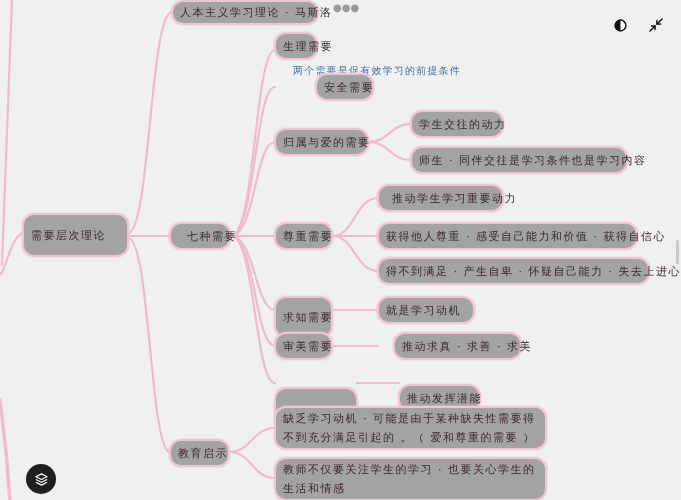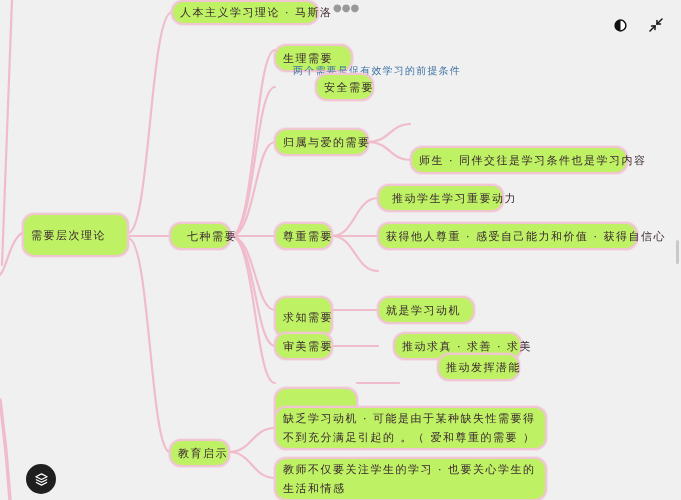--- a/index.html
+++ b/index.html
@@ -5,21 +5,21 @@
     html, body { margin:0; padding:0; }
     body {
       width:681px; height:500px; overflow:hidden; position:relative;
       background:#f0f0f0;
       font-family:"DejaVu Sans", "Liberation Sans", sans-serif;
     }
     #canvas { position:absolute; left:0; top:0; width:681px; height:500px; }
     svg.links { position:absolute; left:0; top:0; }
     .node {
       position:absolute; box-sizing:border-box;
-      background:#bef264;
+      background:#a3a3a3;
       border:2.5px solid #efc6d1;
       border-radius:12px;
       color:#3a2630;
       font-size:11px; letter-spacing:1.5px;
       padding:0 7px;
       display:flex; align-items:center;
       white-space:nowrap;
       box-shadow:0 0 0 1px rgba(239,198,209,0.35);
     }
     .node.multi { white-space:normal; line-height:19px; }
@@ -90,21 +90,21 @@
 
   <div class="node" style="left:171px; top:0px; width:148px; height:25px;">
     <span>人本主义学习理论 · 马斯洛</span>
   </div>
   <div class="dots">●●●</div>
 
   <div class="node" style="left:169px; top:222px; width:62px; height:28px;padding-left:16px;">
     <span>七种需要</span>
   </div>
 
-  <div class="node" style="left:274px; top:44px; width:79px; height:28px;">
+  <div class="node" style="left:274px; top:32px; width:44px; height:28px;">
     <span>生理需要</span>
   </div>
   <div class="note" style="left:293px; top:64px;">两个需要是促有效学习的前提条件</div>
   <div class="node" style="left:274px; top:73px; width:59px; height:28px;margin-left:41px;">
     <span>安全需要</span>
   </div>
   <div class="node" style="left:274px; top:128px; width:95px; height:28px;">
     <span>归属与爱的需要</span>
   </div>
   <div class="node" style="left:274px; top:222px; width:59px; height:28px;">
@@ -113,38 +113,44 @@
   <div class="node" style="left:274px; top:296px; width:59px; height:42px;">
     <span>求知需要</span>
   </div>
   <div class="node" style="left:274px; top:332px; width:59px; height:28px;">
     <span>审美需要</span>
   </div>
   <div class="node" style="left:274px; top:387px; width:84px; height:40px;align-items:flex-end;">
     <span>自我实现需要</span>
   </div>
 
+  <div class="node" style="left:410px; top:110px; width:94px; height:28px;">
+    <span>学生交往的动力</span>
+  </div>
   <div class="node" style="left:410px; top:146px; width:218px; height:28px;">
     <span>师生 · 同伴交往是学习条件也是学习内容</span>
   </div>
 
   <div class="node" style="left:377px; top:184px; width:127px; height:28px;padding-left:13px;">
     <span>推动学生学习重要动力</span>
   </div>
   <div class="node" style="left:377px; top:222px; width:261px; height:28px;">
     <span>获得他人尊重 · 感受自己能力和价值 · 获得自信心</span>
   </div>
+  <div class="node" style="left:377px; top:257px; width:273px; height:28px;">
+    <span>得不到满足 · 产生自卑 · 怀疑自己能力 · 失去上进心</span>
+  </div>
 
   <div class="node" style="left:377px; top:296px; width:98px; height:28px;">
     <span>就是学习动机</span>
   </div>
   <div class="node" style="left:377px; top:332px; width:129px; height:28px;margin-left:16px;">
     <span>推动求真 · 求善 · 求美</span>
   </div>
-  <div class="node" style="left:398px; top:353px; width:83px; height:28px;margin-left:39px;">
+  <div class="node" style="left:398px; top:384px; width:83px; height:28px;">
     <span>推动发挥潜能</span>
   </div>
 
   <div class="node" style="left:169px; top:439px; width:61px; height:28px;">
     <span>教育启示</span>
   </div>
   <div class="node multi" style="left:274px; top:406px; width:273px; height:44px; padding:2px 7px;">
     <span>缺乏学习动机 · 可能是由于某种缺失性需要得不到充分满足引起的 。（ 爱和尊重的需要 ）</span>
   </div>
   <div class="node multi" style="left:274px; top:457px; width:273px; height:44px; padding:2px 7px;">

